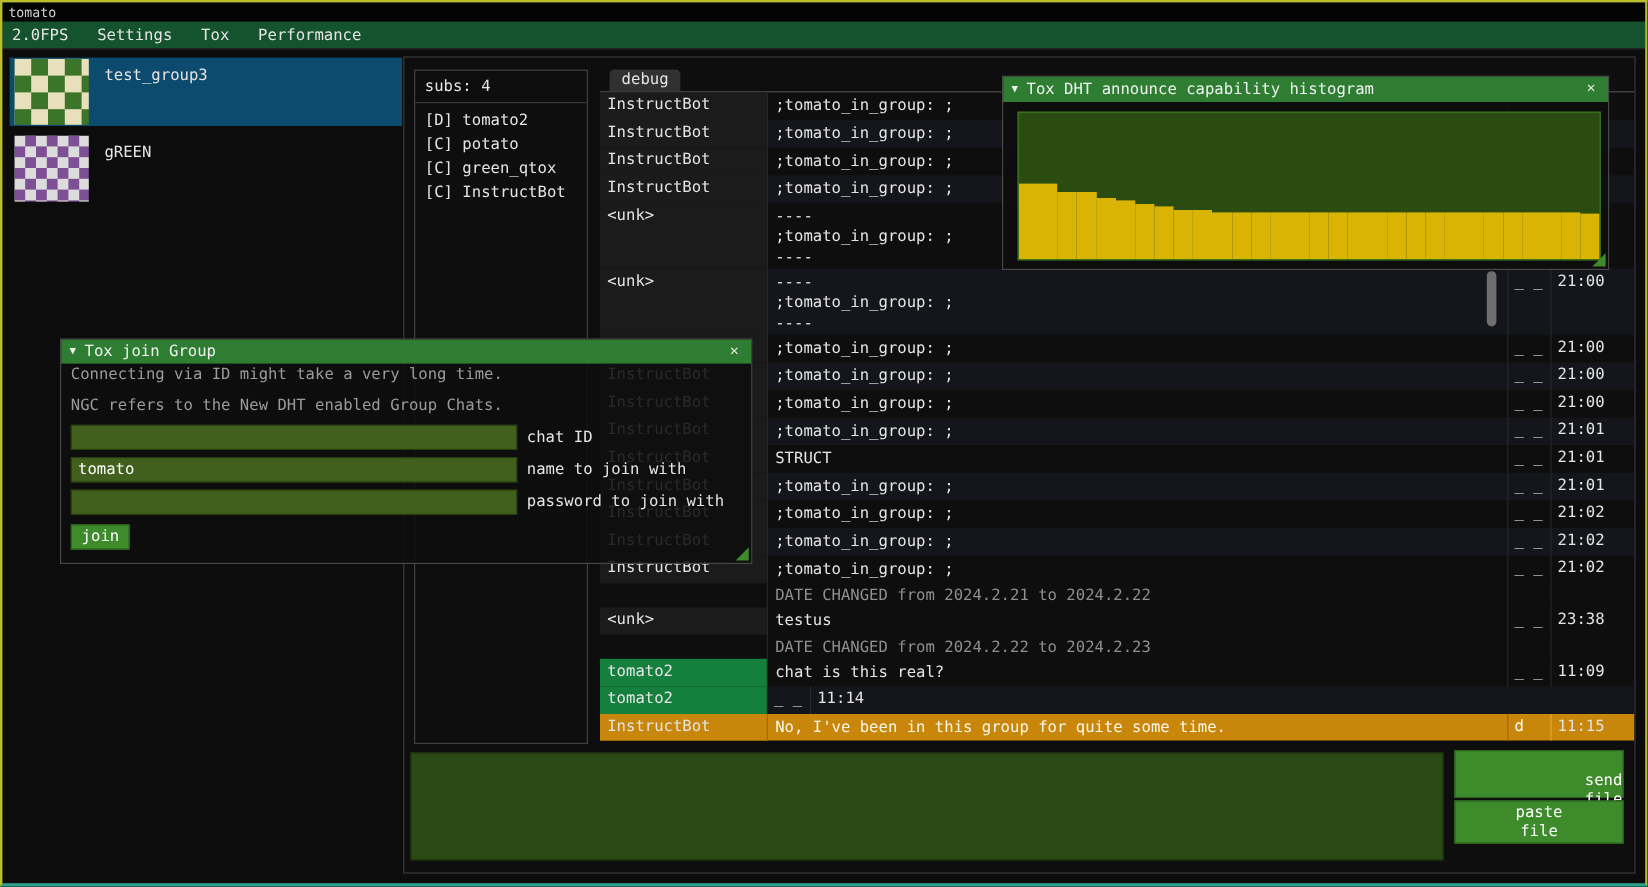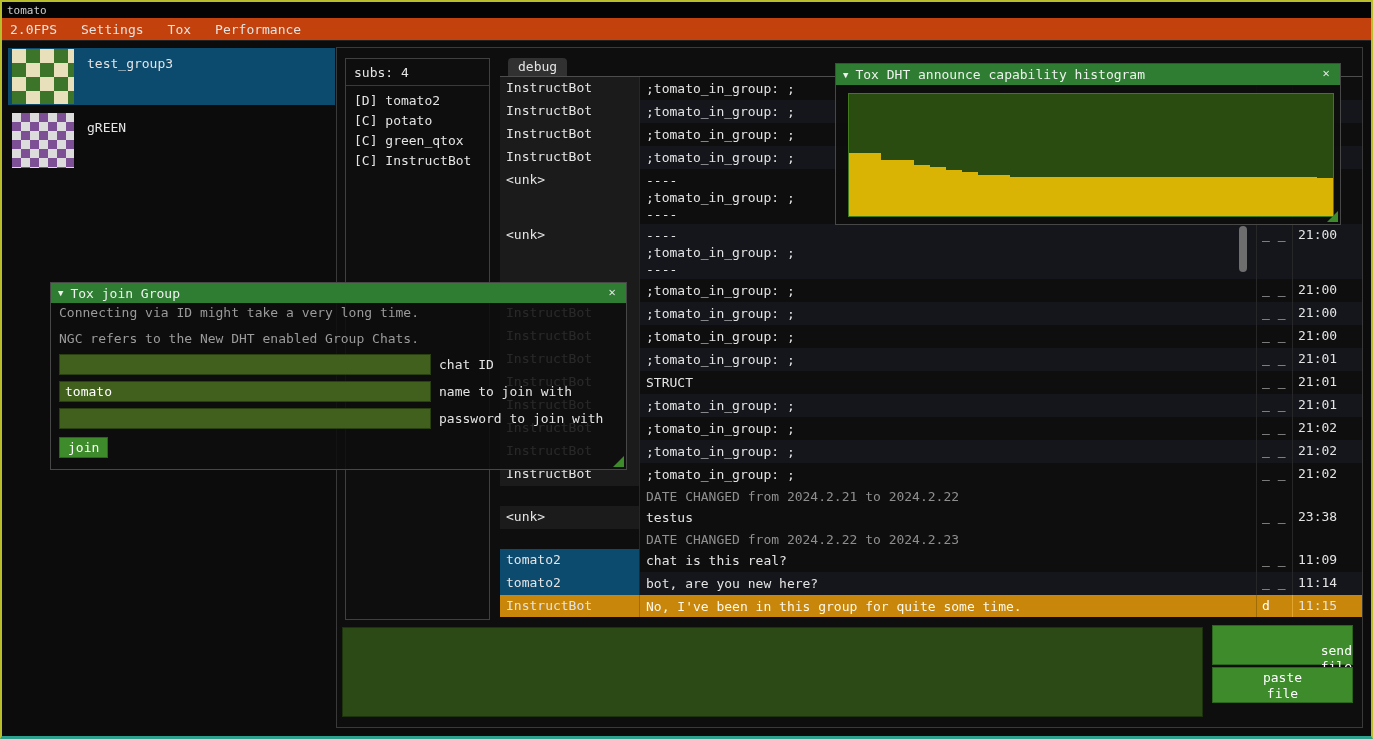--- a/index.html
+++ b/index.html
@@ -1,20 +1,20 @@
 <!DOCTYPE html>
 <html><head>
 <meta charset="utf-8">
 <style>
   *{box-sizing:border-box;margin:0;padding:0}
   html,body{width:1373px;height:739px}
   body{background:#0c0c0c;font-family:"DejaVu Sans Mono","Liberation Mono",monospace;font-size:13px;color:#e4e4e4;position:relative;overflow:hidden}
   #frame{position:absolute;inset:0;border:2px solid #b9be2c;border-bottom:3px solid #2da08e;pointer-events:none;z-index:60}
   #titlebar{position:absolute;left:2px;top:2px;width:1369px;height:16px;background:#040404;font-size:11px;padding:2px 0 0 5px;color:#cfcfcf}
-  #menubar{position:absolute;left:2px;top:18px;width:1369px;height:23px;background:#c2410c;border-bottom:1px solid #232323;display:flex;align-items:center}
+  #menubar{position:absolute;left:2px;top:18px;width:1369px;height:23px;background:#14532d;border-bottom:1px solid #232323;display:flex;align-items:center}
   .menu-item{padding:3px 12px;cursor:default}
   #fps{padding:3px 12px 3px 8px}
   
   .group-row{position:absolute;left:8px;width:327px;height:57px;display:flex}
   #group-1{top:48px;background:#0c4a6e}
   #group-2{top:112px}
   .avatar{width:62px;height:55px;margin:1px 0 0 4px;flex:0 0 auto}
   .av-green{background:repeating-conic-gradient(#3c7429 0% 25%, #e7e0ba 25% 50%);background-size:28px 28px}
   .av-purple{background:repeating-conic-gradient(#7d4f94 0% 25%, #dcdcdc 25% 50%);background-size:18px 18px}
   .group-name{margin:8px 0 0 13px}
@@ -33,21 +33,21 @@
   .msg-row{display:flex;padding-right:17px}
   .h1{height:23px}.h3{height:55px}.hd{height:20px}
   .alt{background:#14161b}
   .cell-name{width:140px;background:#1b1b1b;padding:3px 0 0 6px;border-right:1px solid #272727;overflow:hidden;white-space:nowrap}
   .cell-msg{flex:1;padding:3px 0 0 6px;border-right:1px solid #272727;overflow:hidden}
   .cell-flags{width:36px;padding:3px 0 0 5px;border-right:1px solid #272727;color:#d8d8d8;white-space:nowrap}
   .cell-time{width:52px;padding:3px 0 0 5px;white-space:nowrap}
   .line{line-height:17px;white-space:nowrap}
   .date-row .cell-name{background:transparent}
   .date-row .cell-msg{color:#8f8f8f}
-  .tomato-row .cell-name{background:#0c4a6e}
+  .tomato-row .cell-name{background:#15803d}
   .hl-row{background:#c8860a}
   .hl-row .cell-name{background:#c8860a;border-right-color:#a06c05}
   .hl-row .cell-msg{color:#fdf8e8;border-right-color:#a06c05}
   .hl-row .cell-flags{border-right-color:#e2a62e;color:#fff}
   #scroll-thumb{position:absolute;left:1239px;top:226px;width:8px;height:46px;background:#6e6e6e;border-radius:4px;z-index:5}
   
   #composer{position:absolute;left:342px;top:627px;width:861px;height:90px;background:#2c4a15;border:1px solid #1d330b;color:#fff;font:inherit;resize:none;padding:4px 6px}
   .green-btn{background:#3e8b2c;color:#fff;border:1px solid #2c661d;font:inherit;cursor:pointer}
   #send-btn{position:absolute;left:1212px;top:625px;width:141px;height:40px;white-space:pre-line;line-height:16px;text-align:right;padding-top:17px}
   #paste-btn{position:absolute;left:1212px;top:667px;width:141px;height:36px;white-space:pre-line;line-height:16px;text-align:center;padding-top:1px}
@@ -256,23 +256,20 @@
   <div class="msg-row h1 tomato-row">
       <div class="cell-name">tomato2</div>
       <div class="cell-msg">
         <div class="line">chat is this real?</div>
       </div>
       <div class="cell-flags">_ _</div>
       <div class="cell-time">11:09</div>
     </div>
   <div class="msg-row h1 tomato-row alt">
       <div class="cell-name">tomato2</div>
-      <div class="cell-msg">
-        <div class="line">bot, are you new here?</div>
-      </div>
       <div class="cell-flags">_ _</div>
       <div class="cell-time">11:14</div>
     </div>
   <div class="msg-row h1 hl-row">
       <div class="cell-name">InstructBot</div>
       <div class="cell-msg">
         <div class="line">No, I've been in this group for quite some time.</div>
       </div>
       <div class="cell-flags">d</div>
       <div class="cell-time">11:15</div>

